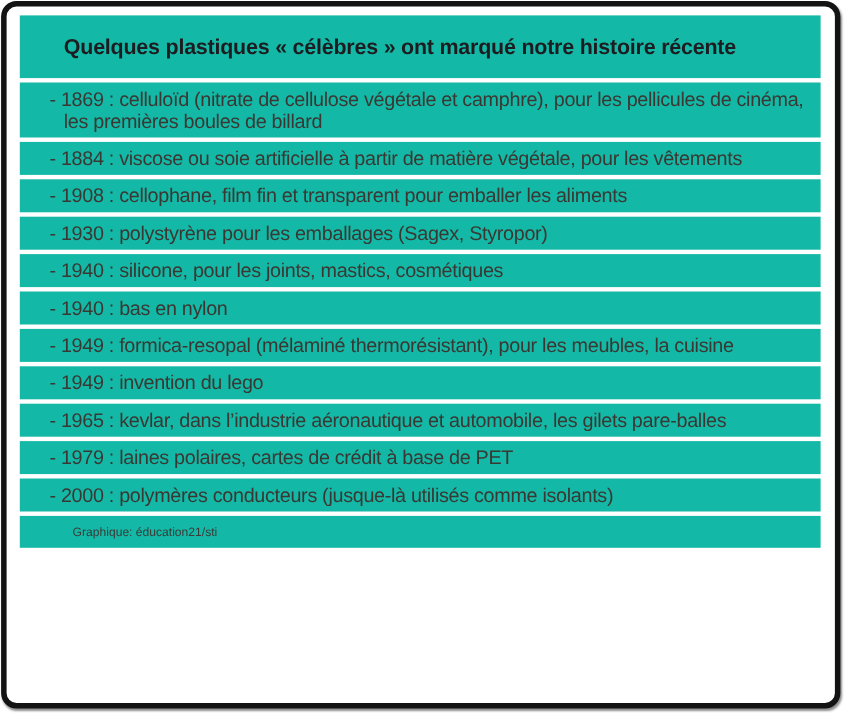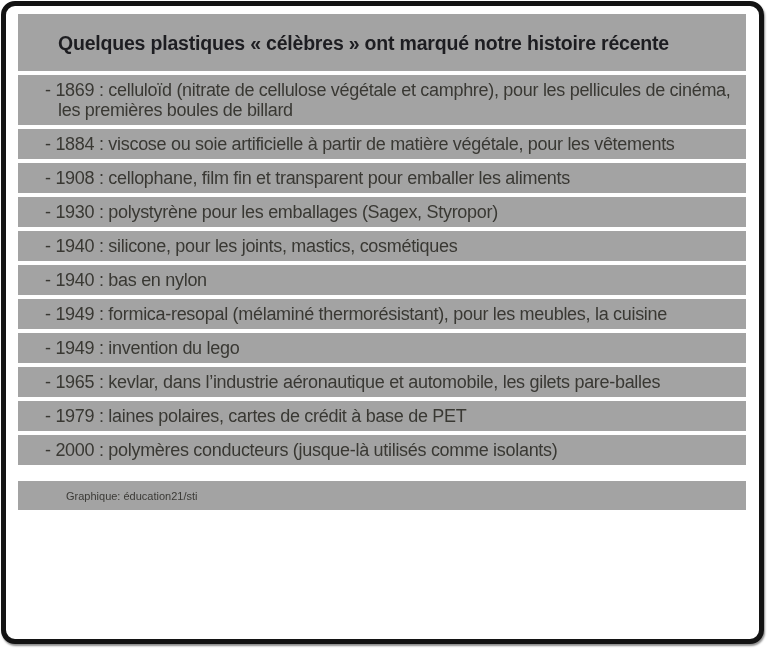--- a/index.html
+++ b/index.html
@@ -19,21 +19,21 @@
     background: #ffffff;
     border: 5px solid #131313;
     border-radius: 14px;
     box-shadow: 1px 2px 2px rgba(0,0,0,0.45);
     padding: 8px 13px 8px 12px;
     display: flex;
     flex-direction: column;
     gap: 4px;
   }
   .band {
-    background: #a3a3a3;
+    background: #14b8a6;
     color: #393833;
     box-sizing: border-box;
   }
   .title-band {
     padding: 17px 8px 16px 40px;
     font-size: 19.5px;
     line-height: 24px;
     font-weight: bold;
     color: #1d1d21;
     letter-spacing: -0.2px;
@@ -43,21 +43,20 @@
     font-size: 18px;
     line-height: 20px;
     letter-spacing: -0.3px;
     text-indent: -13px; 
   }
   .footer-band {
     padding: 8px 8px 7px 48px;
     font-size: 11px;
     line-height: 14px;
     color: #3b3a36;
-    margin-top: 12px;
   }
 </style>
 </head>
 <body>
 
 <div class="panel">
   <div class="band title-band">Quelques plastiques « célèbres » ont marqué notre histoire récente</div>
 
   <div class="band row">- 1869 : celluloïd (nitrate de cellulose végétale et camphre), pour les pellicules de cinéma, les premières boules de billard</div>
   <div class="band row">- 1884 : viscose ou soie artificielle à partir de matière végétale, pour les vêtements</div>

